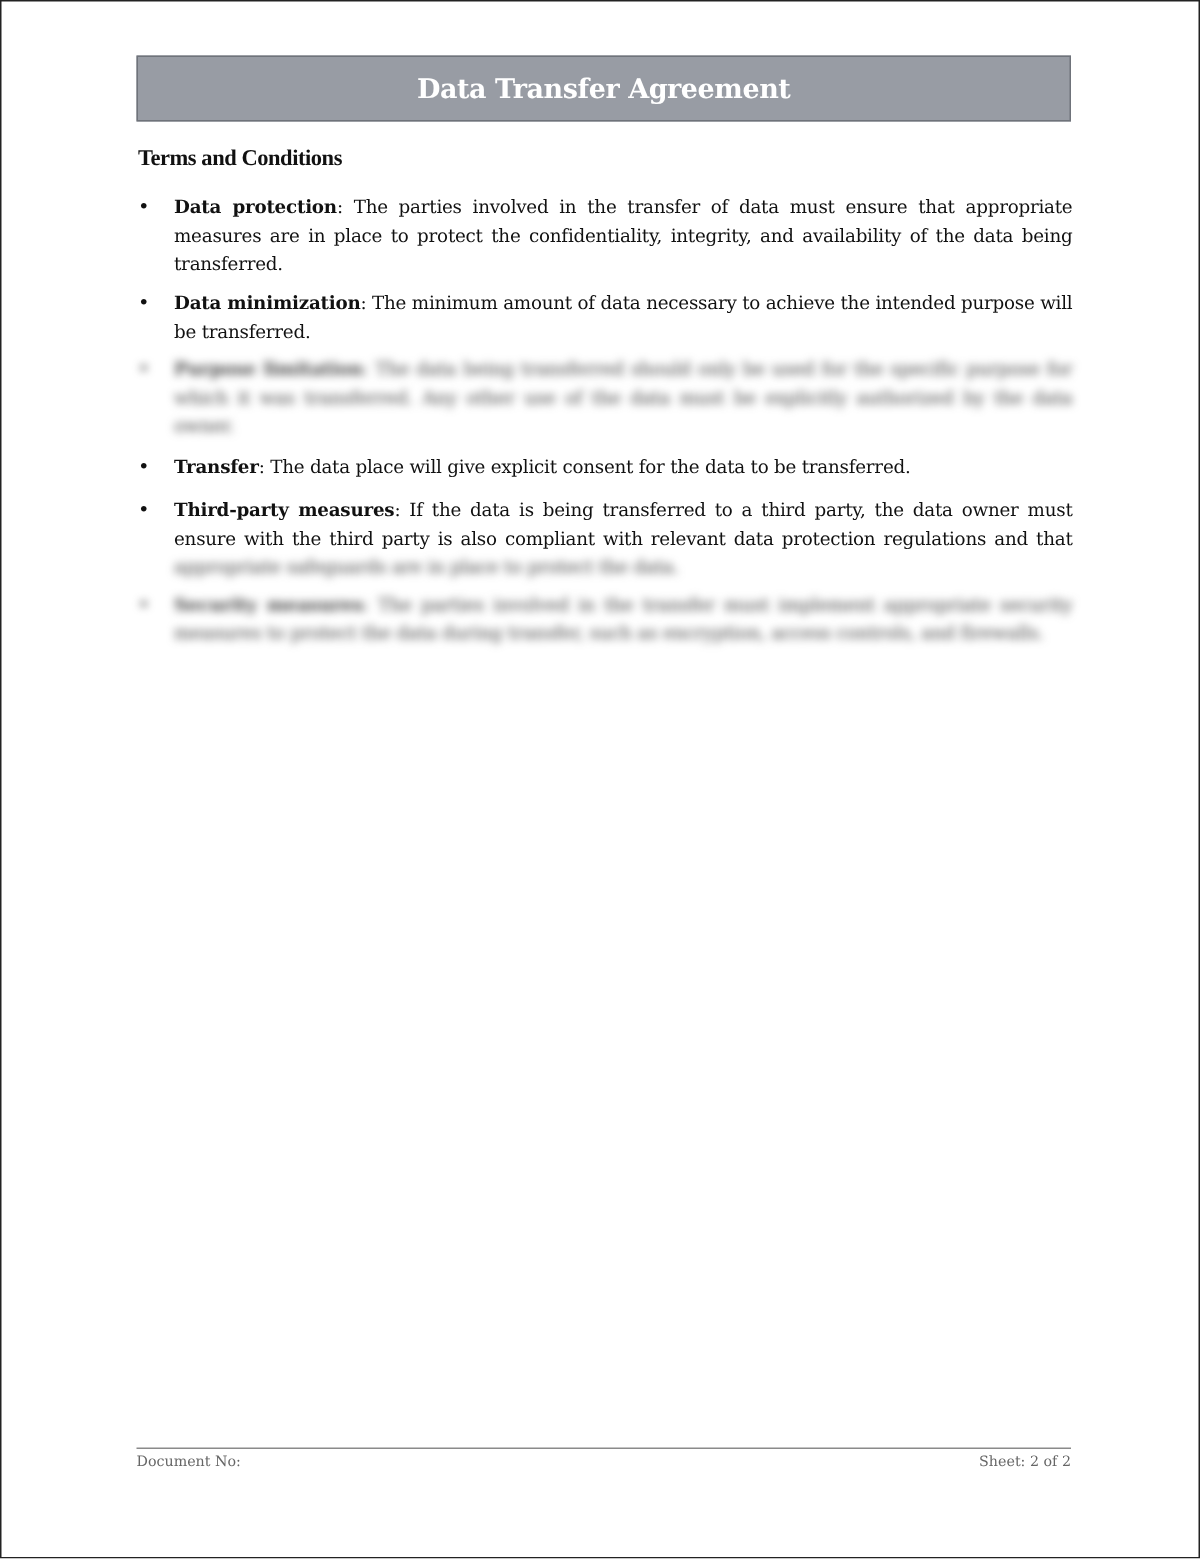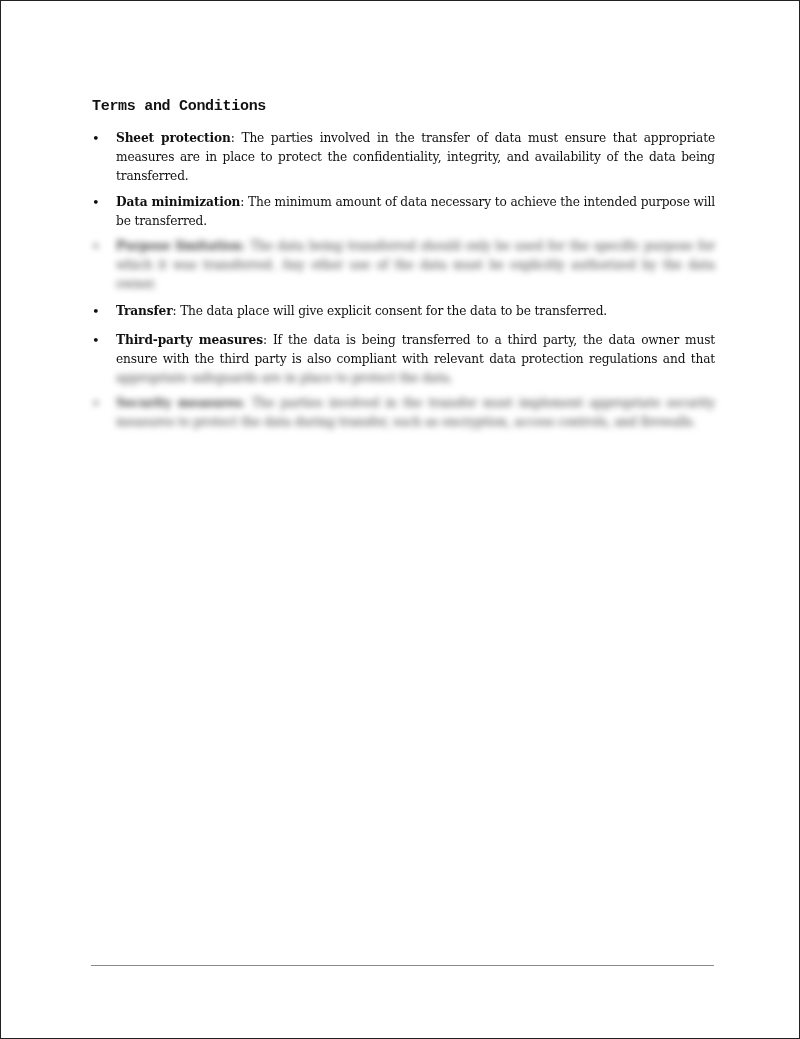--- a/index.html
+++ b/index.html
@@ -39,21 +39,21 @@
       color: #ffffff;
       font-family: "DejaVu Serif", serif;
       font-weight: bold;
       font-size: 18px;
       letter-spacing: -0.3px;
     }
     .section-heading {
       position: absolute;
       left: 91px;
       top: 97px;
-      font-family: Liberation Mono, monospace;
+      font-family: Liberation Serif, serif;
       font-weight: bold;
       font-size: 15px;
       letter-spacing: -0.3px;
       color: #111;
     }
     .list {
       position: absolute;
       left: 91px;
       top: 128px;
       width: 623px;
@@ -107,27 +107,30 @@
     .footer-row {
       display: flex;
       justify-content: space-between;
     }
   </style>
 </head>
 <body>
 
 <div class="page">
 
+  <div class="title-bar">
+    <span class="title">Data Transfer Agreement</span>
+  </div>
 
   <div class="section-heading">Terms and Conditions</div>
 
   <ul class="list">
     <li class="item item-1">
       <span class="bullet">•</span>
-      <span class="term">Sheet protection</span><span>: </span><span>The parties involved in the transfer of data must ensure that appropriate measures are in place to protect the confidentiality, integrity, and availability of the data being transferred.</span>
+      <span class="term">Data protection</span><span>: </span><span>The parties involved in the transfer of data must ensure that appropriate measures are in place to protect the confidentiality, integrity, and availability of the data being transferred.</span>
     </li>
     <li class="item item-2">
       <span class="bullet">•</span>
       <span class="term">Data minimization</span><span>: </span><span>The minimum amount of data necessary to achieve the intended purpose will be transferred.</span>
     </li>
     <li class="item item-3 blurred">
       <span class="bullet">•</span>
       <span class="term">Purpose limitation</span><span>: </span><span>The data being transferred should only be used for the specific purpose for which it was transferred. Any other use of the data must be explicitly authorized by the data owner.</span>
     </li>
     <li class="item item-4">
@@ -139,15 +142,19 @@
       <span class="term">Third-party measures</span><span>: </span><span>If the data is being transferred to a third party, the data owner must ensure with the third party is also compliant with relevant data protection regulations and that</span>
       <span class="blur-tail">appropriate safeguards are in place to protect the data.</span>
     </li>
     <li class="item item-6 blurred">
       <span class="bullet">•</span>
       <span class="term">Security measures</span><span>: </span><span>The parties involved in the transfer must implement appropriate security measures to protect the data during transfer, such as encryption, access controls, and firewalls.</span>
     </li>
   </ul>
 
   <div class="footer">
+    <div class="footer-row">
+      <span>Document No:</span>
+      <span>Sheet: 2 of 2</span>
+    </div>
   </div>
 
 </div>
 
 </body></html>

